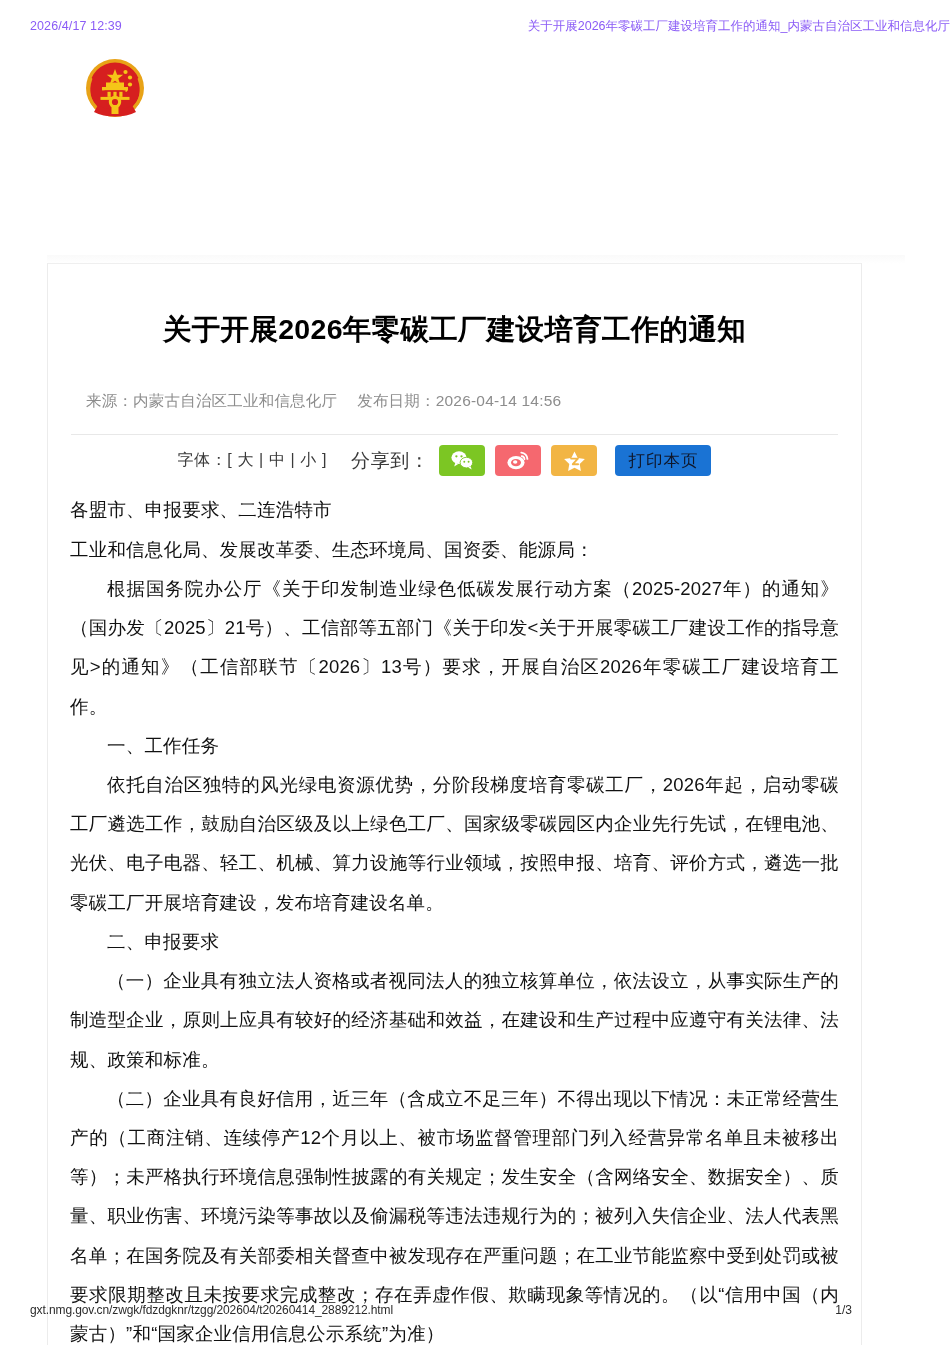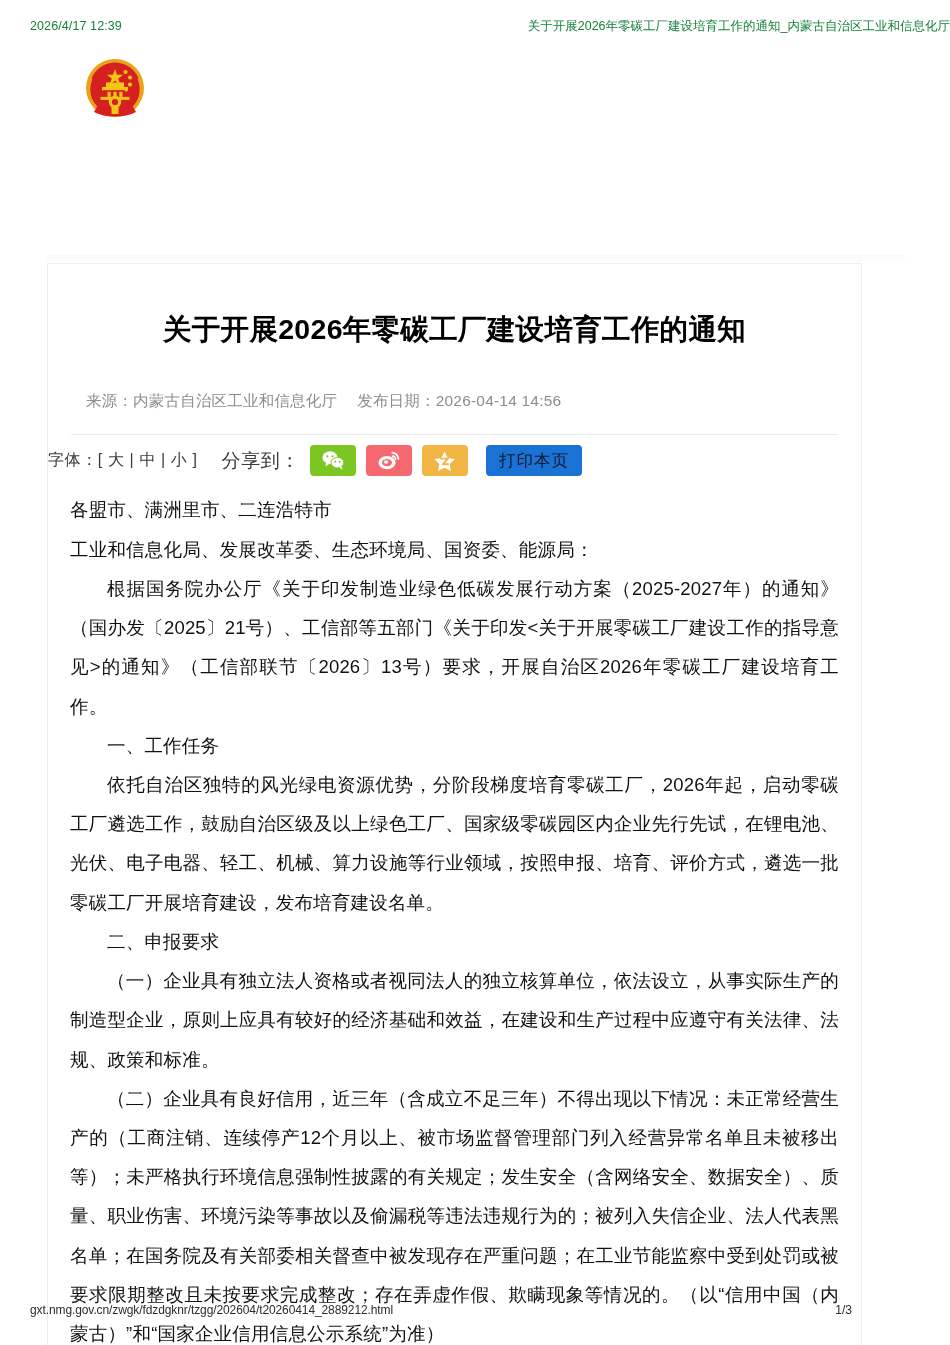--- a/index.html
+++ b/index.html
@@ -20,21 +20,21 @@
   
   .print-header {
     position: absolute;
     top: 14px;
     left: 0;
     width: 786px;
     height: 24px;
     display: flex;
     align-items: center;
     font-size: 12.5px;
-    color: #15803d;
+    color: #8b5cf6;
   }
   .print-header .ph-date {
     position: absolute;
     left: 30px;
     white-space: nowrap;
     letter-spacing: 0.1px;
   }
   .print-header .ph-title {
     position: absolute;
     left: 0;
@@ -99,21 +99,21 @@
   .meta-divider {
     margin: 22px 23px 0 23px;
     height: 1px;
     background: #e8e8e8;
   }
 
   
   .toolbar {
     display: flex;
     align-items: center;
-    justify-content: flex-start;
+    justify-content: center;
     padding: 10px 20px 0 0;
     gap: 10px;
   }
   .font-size-ctrl {
     font-size: 16px;
     color: #3a3a3a;
     letter-spacing: 0.6px;
     white-space: nowrap;
   }
   .font-size-ctrl .fs-label { color: #3a3a3a; }
@@ -291,21 +291,21 @@
           <polygon points="11.5,1.4 14.7,7.9 21.9,8.9 16.7,14 17.9,21.1 11.5,17.7 5.1,21.1 6.3,14 1.1,8.9 8.3,7.9" fill="#ffffff"></polygon>
           <path d="M8.1 8.6 h6.8 l-5.1 5.6 h5.3" fill="none" stroke="#f2b544" stroke-width="1.9" stroke-linejoin="round" stroke-linecap="round"></path>
         </svg>
       </span>
     </span>
 
     <button class="print-btn">打印本页</button>
   </div>
 
   <div class="article-body">
-    <p>各盟市、满洲里市、二连浩特市</p>
+    <p>各盟市、申报要求、二连浩特市</p>
     <p>工业和信息化局、发展改革委、生态环境局、国资委、能源局：</p>
     <p class="p-indent">根据国务院办公厅《关于印发制造业绿色低碳发展行动方案（2025-2027年）的通知》（国办发〔2025〕21号）、工信部等五部门《关于印发&lt;关于开展零碳工厂建设工作的指导意见&gt;的通知》（工信部联节〔2026〕13号）要求，开展自治区2026年零碳工厂建设培育工作。</p>
     <p class="p-indent">一、工作任务</p>
     <p class="p-indent">依托自治区独特的风光绿电资源优势，分阶段梯度培育零碳工厂，2026年起，启动零碳工厂遴选工作，鼓励自治区级及以上绿色工厂、国家级零碳园区内企业先行先试，在锂电池、光伏、电子电器、轻工、机械、算力设施等行业领域，按照申报、培育、评价方式，遴选一批零碳工厂开展培育建设，发布培育建设名单。</p>
     <p class="p-indent">二、申报要求</p>
     <p class="p-indent">（一）企业具有独立法人资格或者视同法人的独立核算单位，依法设立，从事实际生产的制造型企业，原则上应具有较好的经济基础和效益，在建设和生产过程中应遵守有关法律、法规、政策和标准。</p>
     <p class="p-indent">（二）企业具有良好信用，近三年（含成立不足三年）不得出现以下情况：未正常经营生产的（工商注销、连续停产12个月以上、被市场监督管理部门列入经营异常名单且未被移出等）；未严格执行环境信息强制性披露的有关规定；发生安全（含网络安全、数据安全）、质量、职业伤害、环境污染等事故以及偷漏税等违法违规行为的；被列入失信企业、法人代表黑名单；在国务院及有关部委相关督查中被发现存在严重问题；在工业节能监察中受到处罚或被要求限期整改且未按要求完成整改；存在弄虚作假、欺瞒现象等情况的。（以“信用中国（内蒙古）”和“国家企业信用信息公示系统”为准）</p>
   </div>
 
 </div>

